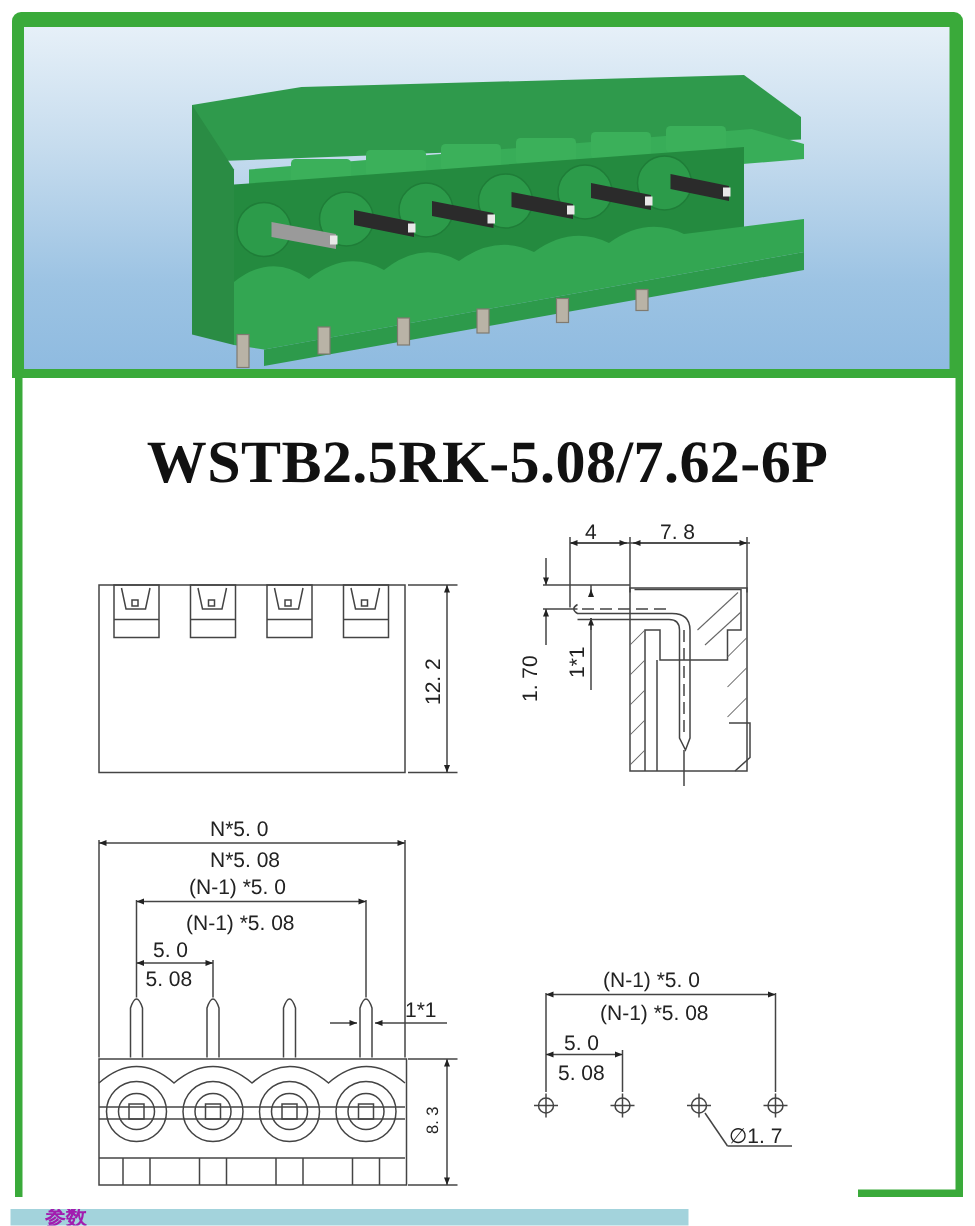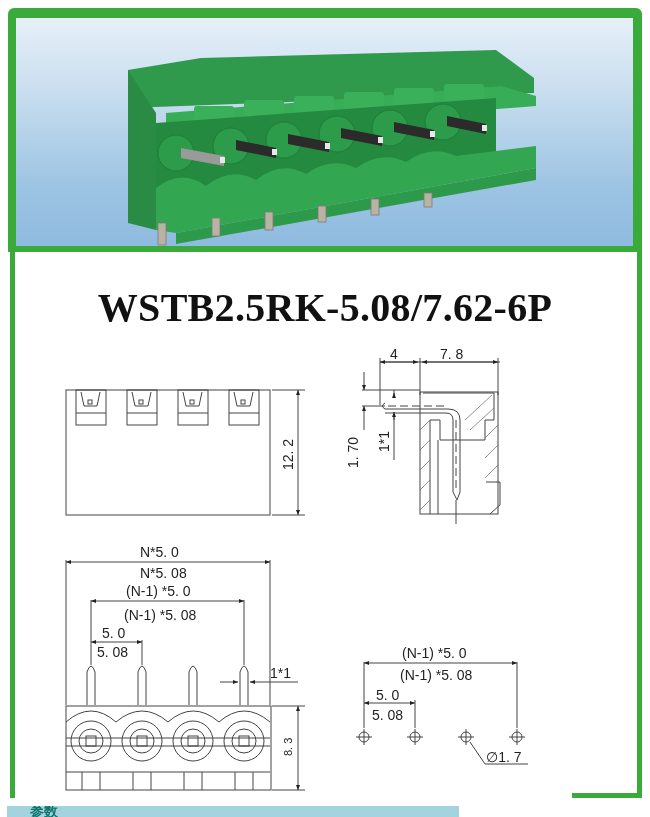--- a/index.html
+++ b/index.html
@@ -8,21 +8,21 @@
   .photo { position:absolute; left:8px; top:10px; width:617px; height:228px;
            background:linear-gradient(180deg,#e6f0f8 0%,#c6dcee 35%,#9cc3e3 75%,#8fbbe0 100%); }
   .side-line-l { position:absolute; left:10px; top:252px; width:5px; height:546px; background:#3aaa3a; }
   .side-line-r { position:absolute; left:637px; top:252px; width:5px; height:546px; background:#3aaa3a; }
   .bottom-line { position:absolute; left:572px; top:793px; width:70px; height:5px; background:#3aaa3a; }
   .title { position:absolute; left:0; width:650px; top:284px; text-align:center;
            font-family:"Liberation Serif", serif; font-weight:bold; font-size:40px; color:#111; letter-spacing:0.3px; }
   .drawing { position:absolute; left:0; top:0; }
   .dim { font-family:"Liberation Sans", sans-serif; fill:#222; }
   .cap-bar { position:absolute; left:7px; top:806px; width:452px; height:11px; background:#a3d3dc; }
-  .cap-text { position:absolute; left:30px; top:806px; font-size:14px; font-weight:bold; color:#0f766e; line-height:11px; height:11px; overflow:hidden; }
+  .cap-text { position:absolute; left:30px; top:806px; font-size:14px; font-weight:bold; color:#a21caf; line-height:11px; height:11px; overflow:hidden; }
 </style>
 </head>
 <body>
 
 <div class="photo-box">
   <div class="photo">
     <svg width="617" height="228" viewBox="0 0 617 228">
 
       <polygon points="112,52 185,40 480,32 518,60 518,75 112,90" fill="#2f9a4c"></polygon>
       <polygon points="112,52 112,205 140,212 140,95" fill="#2a8c44"></polygon>

